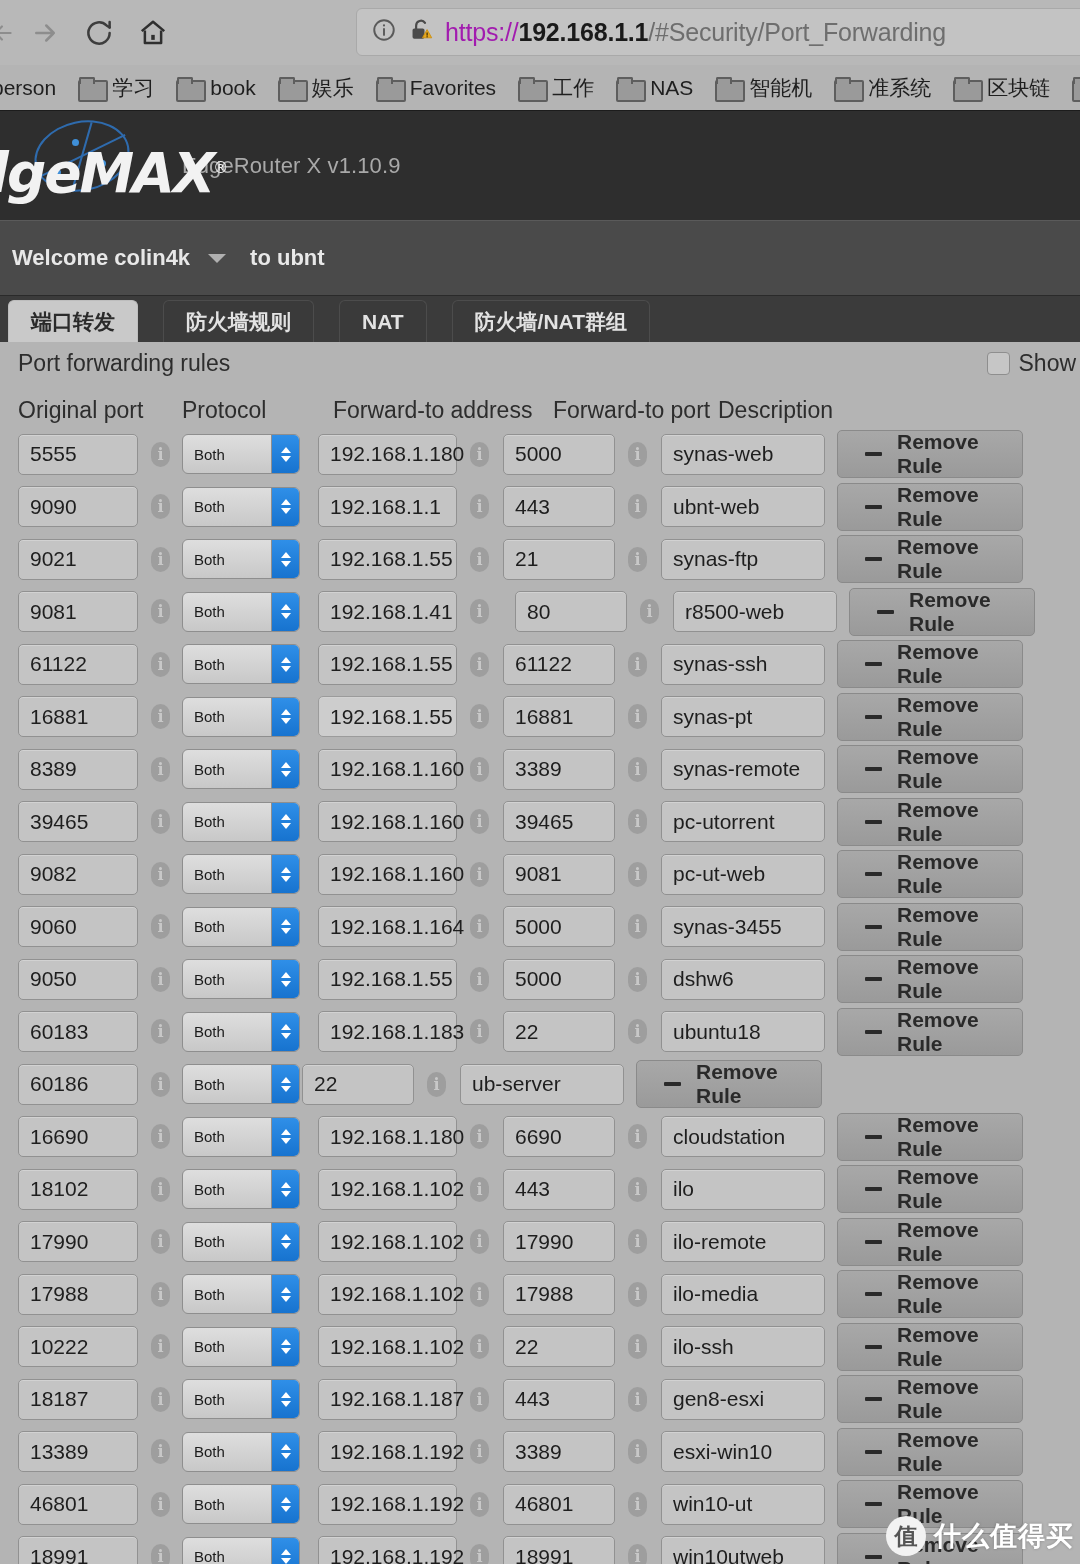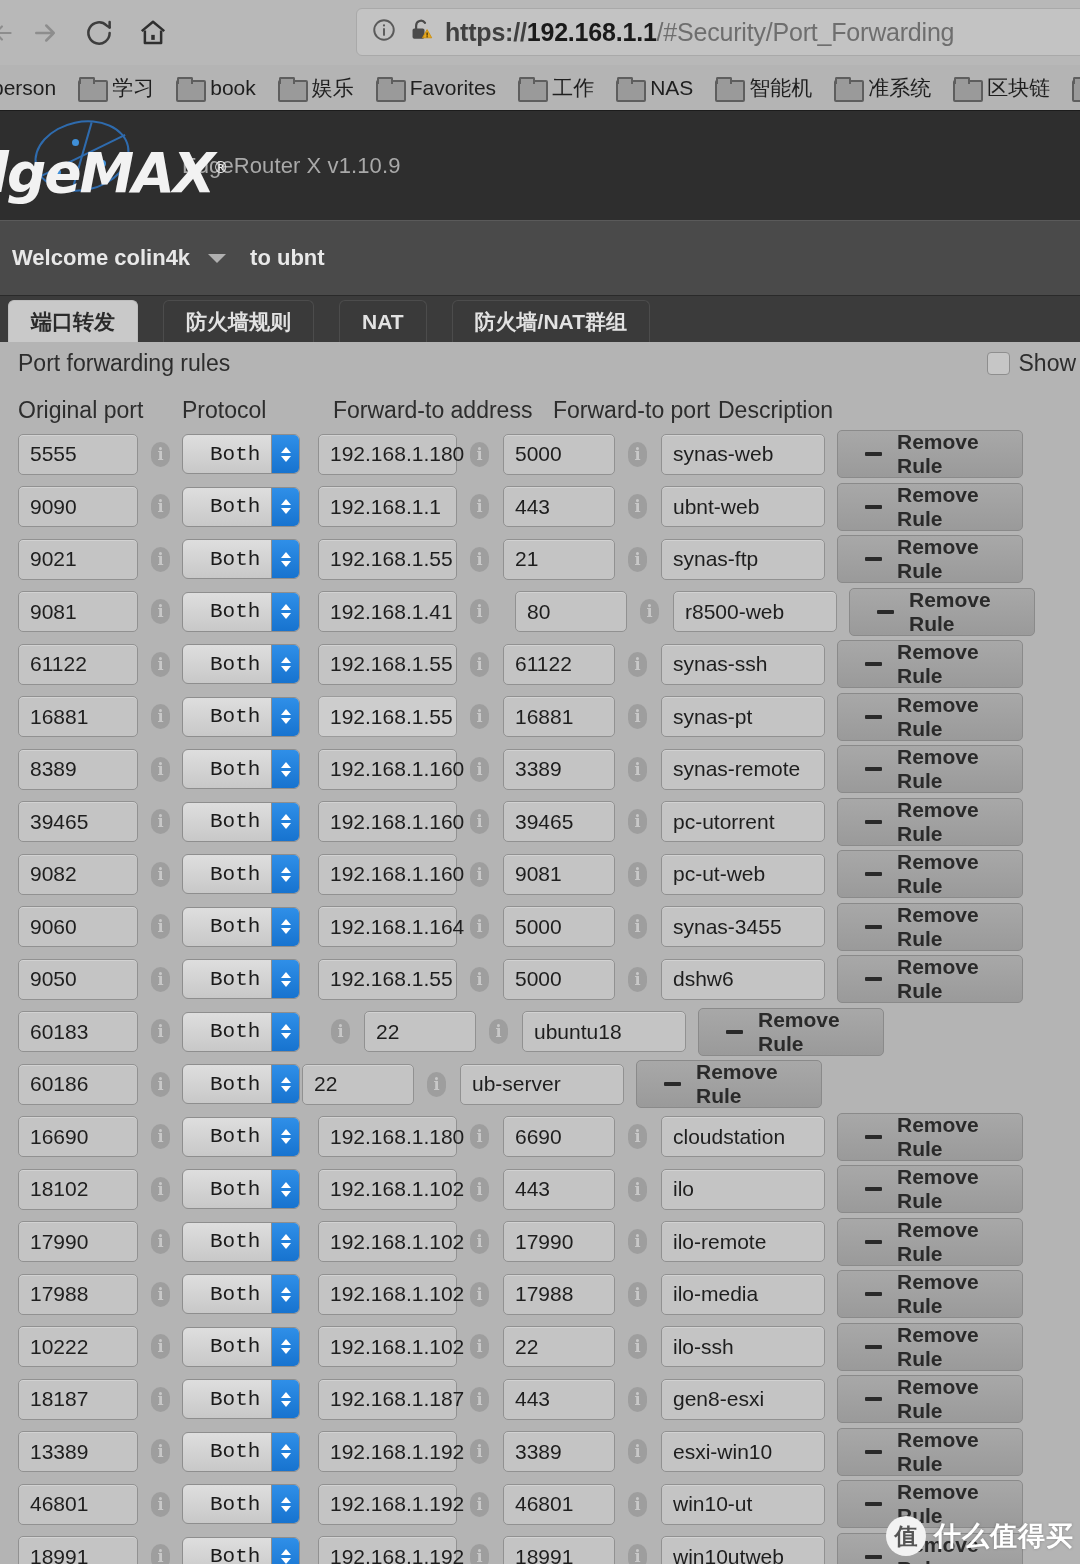--- a/index.html
+++ b/index.html
@@ -26,21 +26,21 @@
 
   .urlbar{
     position:absolute; left:356px; top:8px; width:900px; height:48px;
     background:#c3c3c3; border:1px solid #a9a9a9; border-radius:6px;
     display:flex; align-items:center; padding:0 14px; gap:11px;
   }
   .url-text{
     font-size:25px; color:#2b2b2b; letter-spacing:-0.2px; white-space:nowrap;
     font-family:"Liberation Sans", sans-serif;
   }
-  .url-scheme{ color:#404040;font-weight:bold; }
+  .url-scheme{ color:#a21caf; }
   .url-host{ color:#1a1a1a; font-weight:700; }
   .url-path{ color:#6e6e6e; }
 
   
   .bookmarks{
     height:45px; background:#b4b4b4;
     display:flex; align-items:center; gap:0; overflow:hidden;
     white-space:nowrap; padding-left:0;
   }
   .bm{
@@ -181,21 +181,21 @@
     font-family:"DejaVu Serif", serif; font-weight:700; font-size:16px;
     display:flex; align-items:center; justify-content:center;
   }
 
   .sel{
     width:118px; height:40px; border:1px solid #8e8e8e; border-radius:6px;
     background:linear-gradient(#dedede,#c8c8c8);
     display:flex; align-items:center; position:relative; overflow:hidden;
   }
   .sel-val{
-    font-size:21px; color:#1a1a1a; padding-left:27px;font-family:Liberation Mono, monospace;
+    font-size:15px; color:#1a1a1a; padding-left:11px;
   }
   .sel-btn{
     position:absolute; right:0; top:0; bottom:0; width:28px;
     background:linear-gradient(#2f8fe8,#1773cf);
     display:flex; flex-direction:column; align-items:center; justify-content:center; gap:3px;
     border-left:1px solid #8e8e8e;
   }
   .sel-btn i{
     width:0;height:0;border-left:5px solid transparent;border-right:5px solid transparent;
     display:block;
@@ -713,20 +713,21 @@
         <div class="cell">
           <div class="sel">
             <span class="sel-val">Both</span>
             <span class="sel-btn">
               <i class="up"></i>
               <i class="dn"></i>
             </span>
           </div>
         </div>
         <div class="cell" style="margin-left:18px">
+          <div class="inp w-fwdaddr">192.168.1.183</div>
           <span class="infoico"></span>
         </div>
         <div class="cell" style="margin-left:2px">
           <div class="inp w-fwdport">22</div>
           <span class="infoico"></span>
         </div>
         <div class="cell" style="margin-left:2px">
           <div class="inp w-desc">ubuntu18</div>
         </div>
         <div class="rm-btn">

